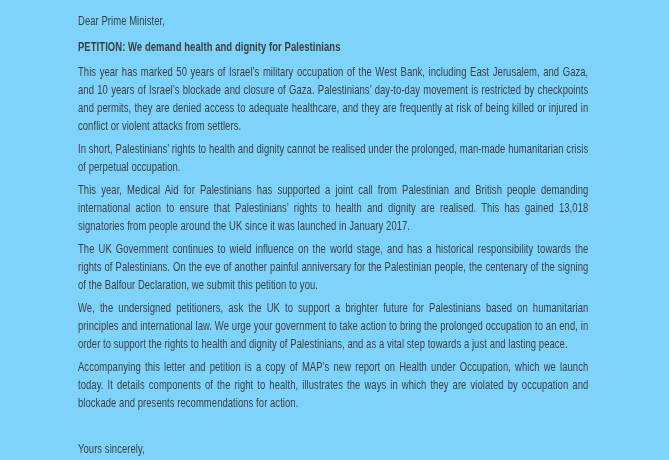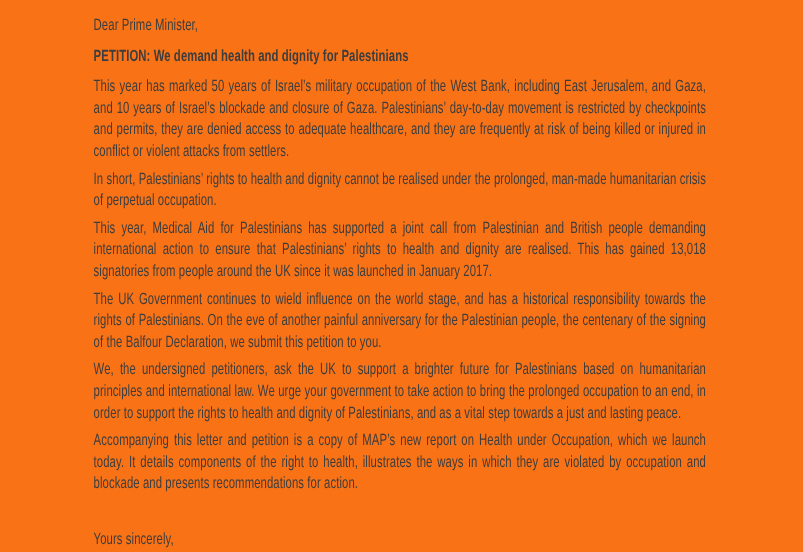--- a/index.html
+++ b/index.html
@@ -10,21 +10,21 @@
   body {
     width: 669px;
     height: 460px;
     position: relative;
     overflow: hidden;
     font-family: "Liberation Sans", sans-serif;
   }
   .page {
     position: absolute;
     inset: 0;
-    background: #f97316;
+    background: #7dd3fc;
   }
   
   .letter {
     position: absolute;
     left: 78px;
     top: 12px;
     width: 729px;              
     transform: scaleX(0.7);
     transform-origin: top left;
     color: #3d3d3d;

